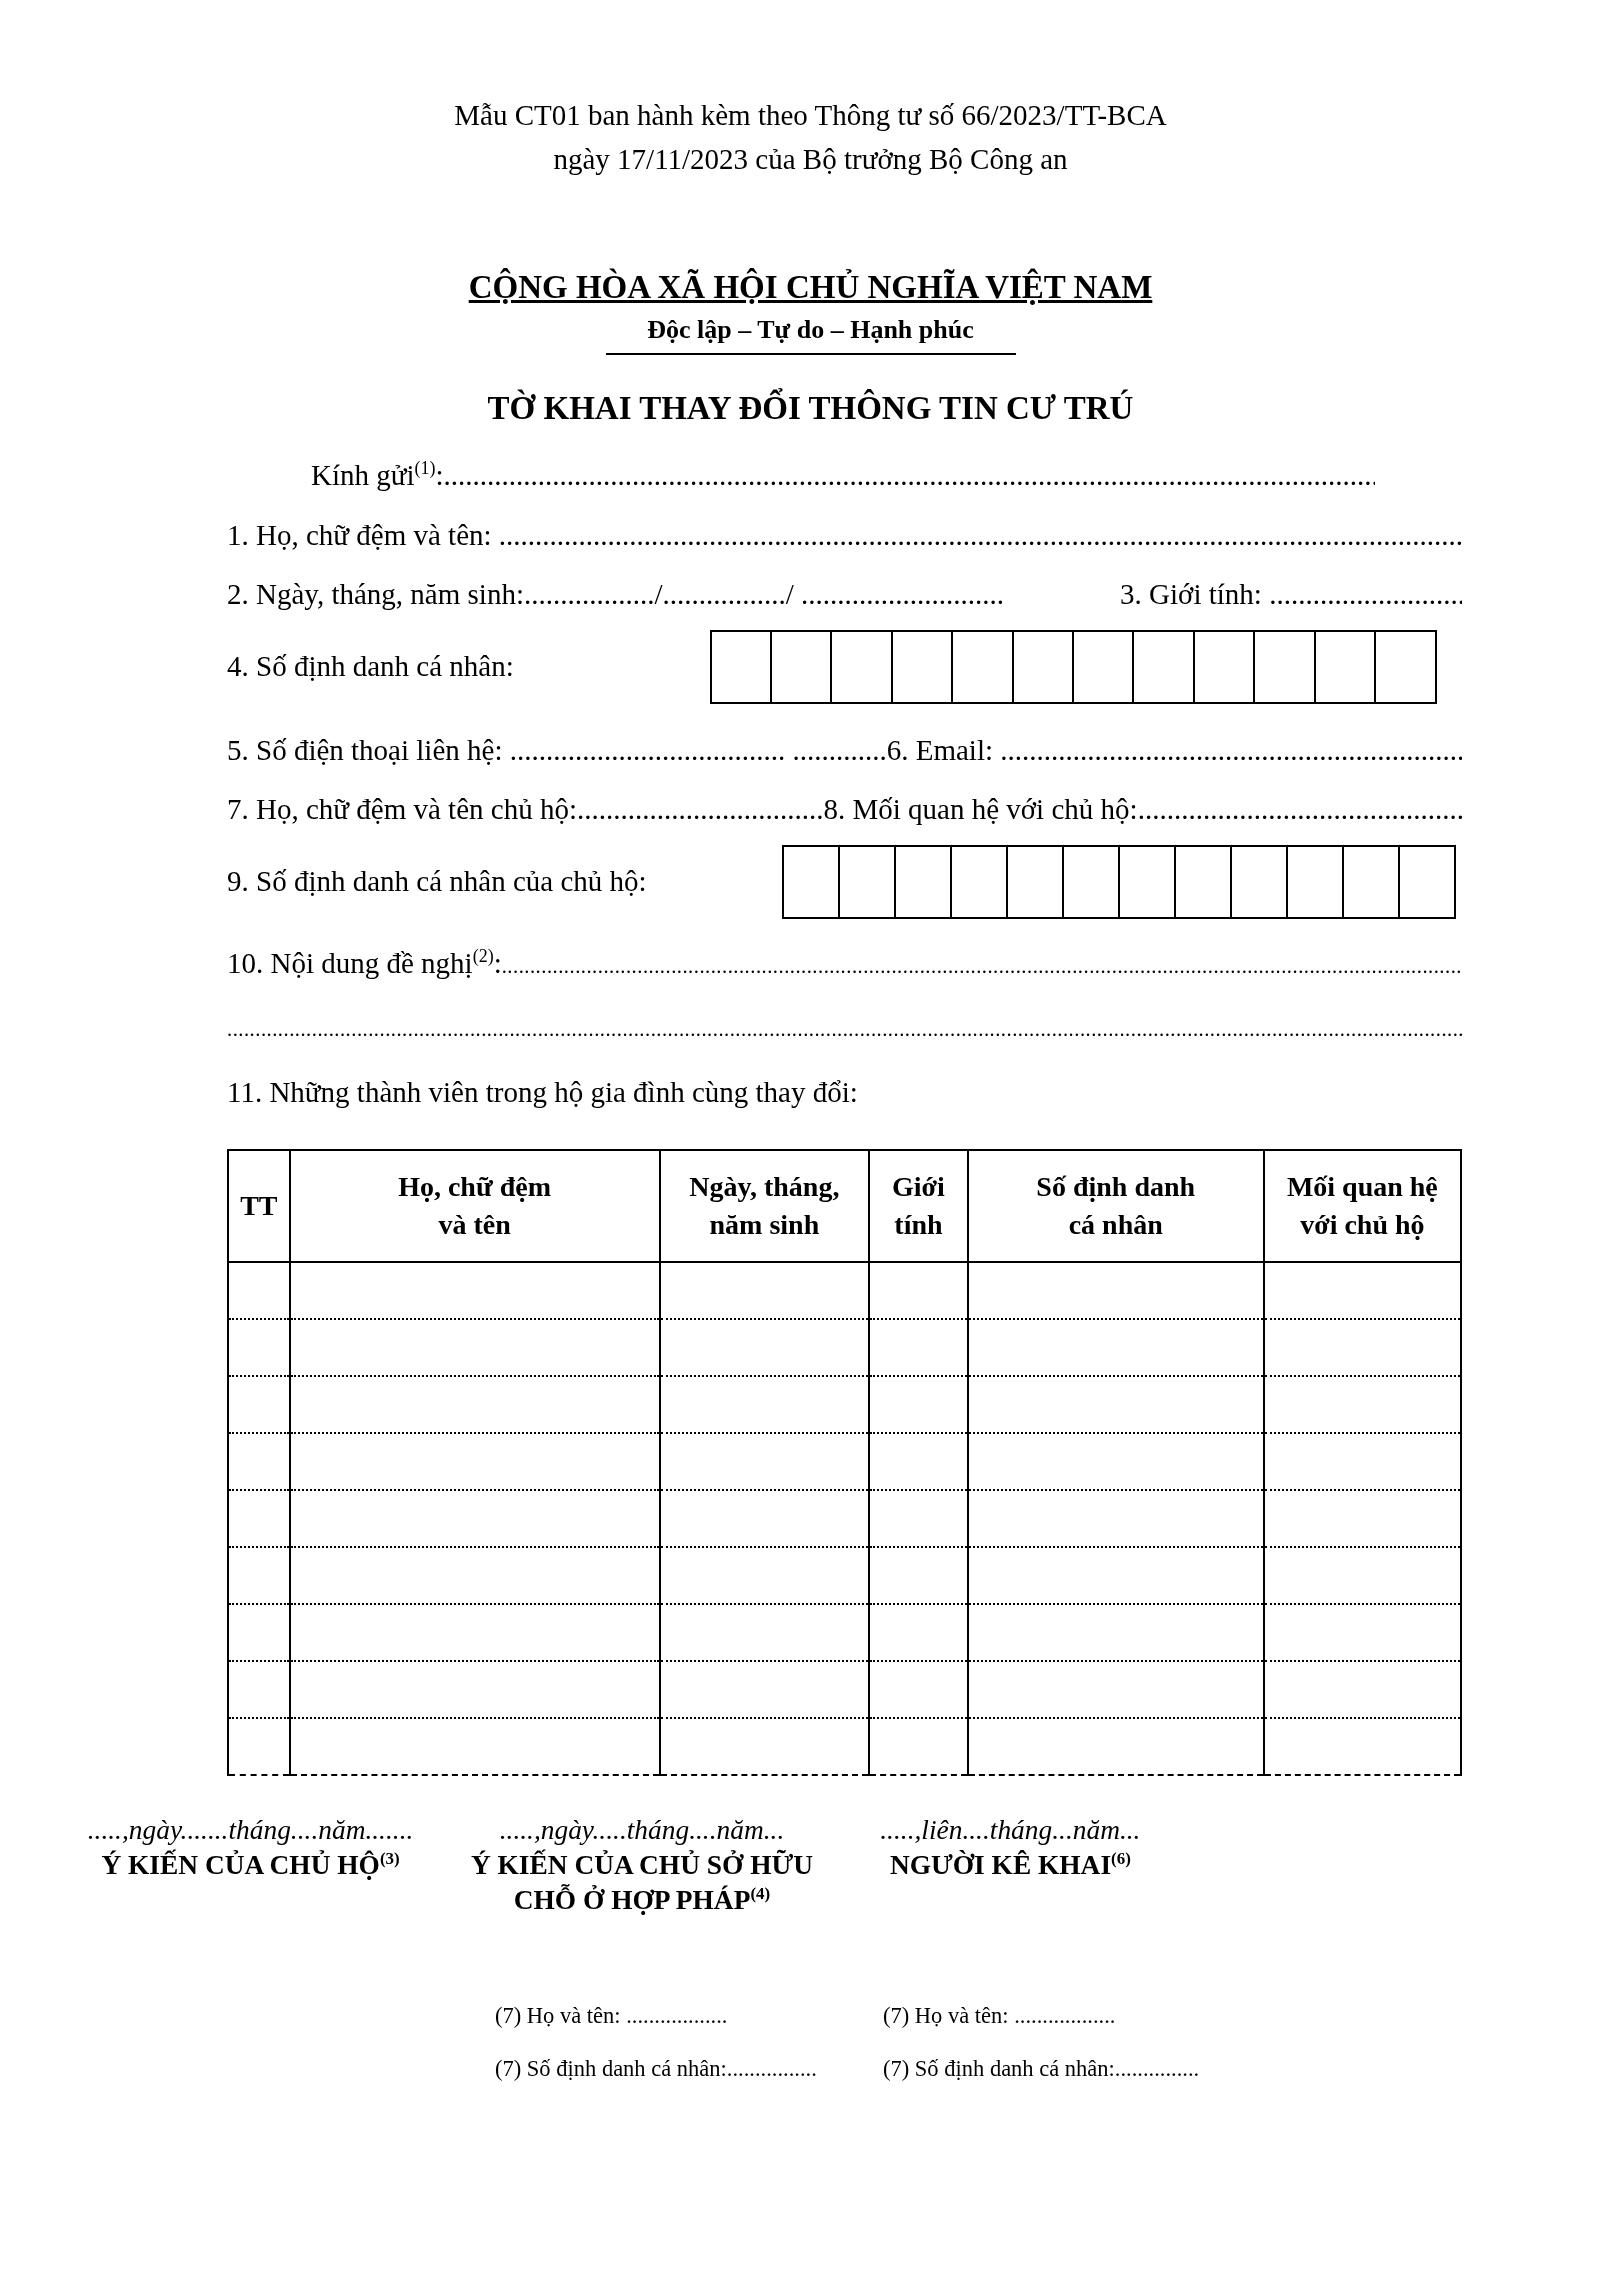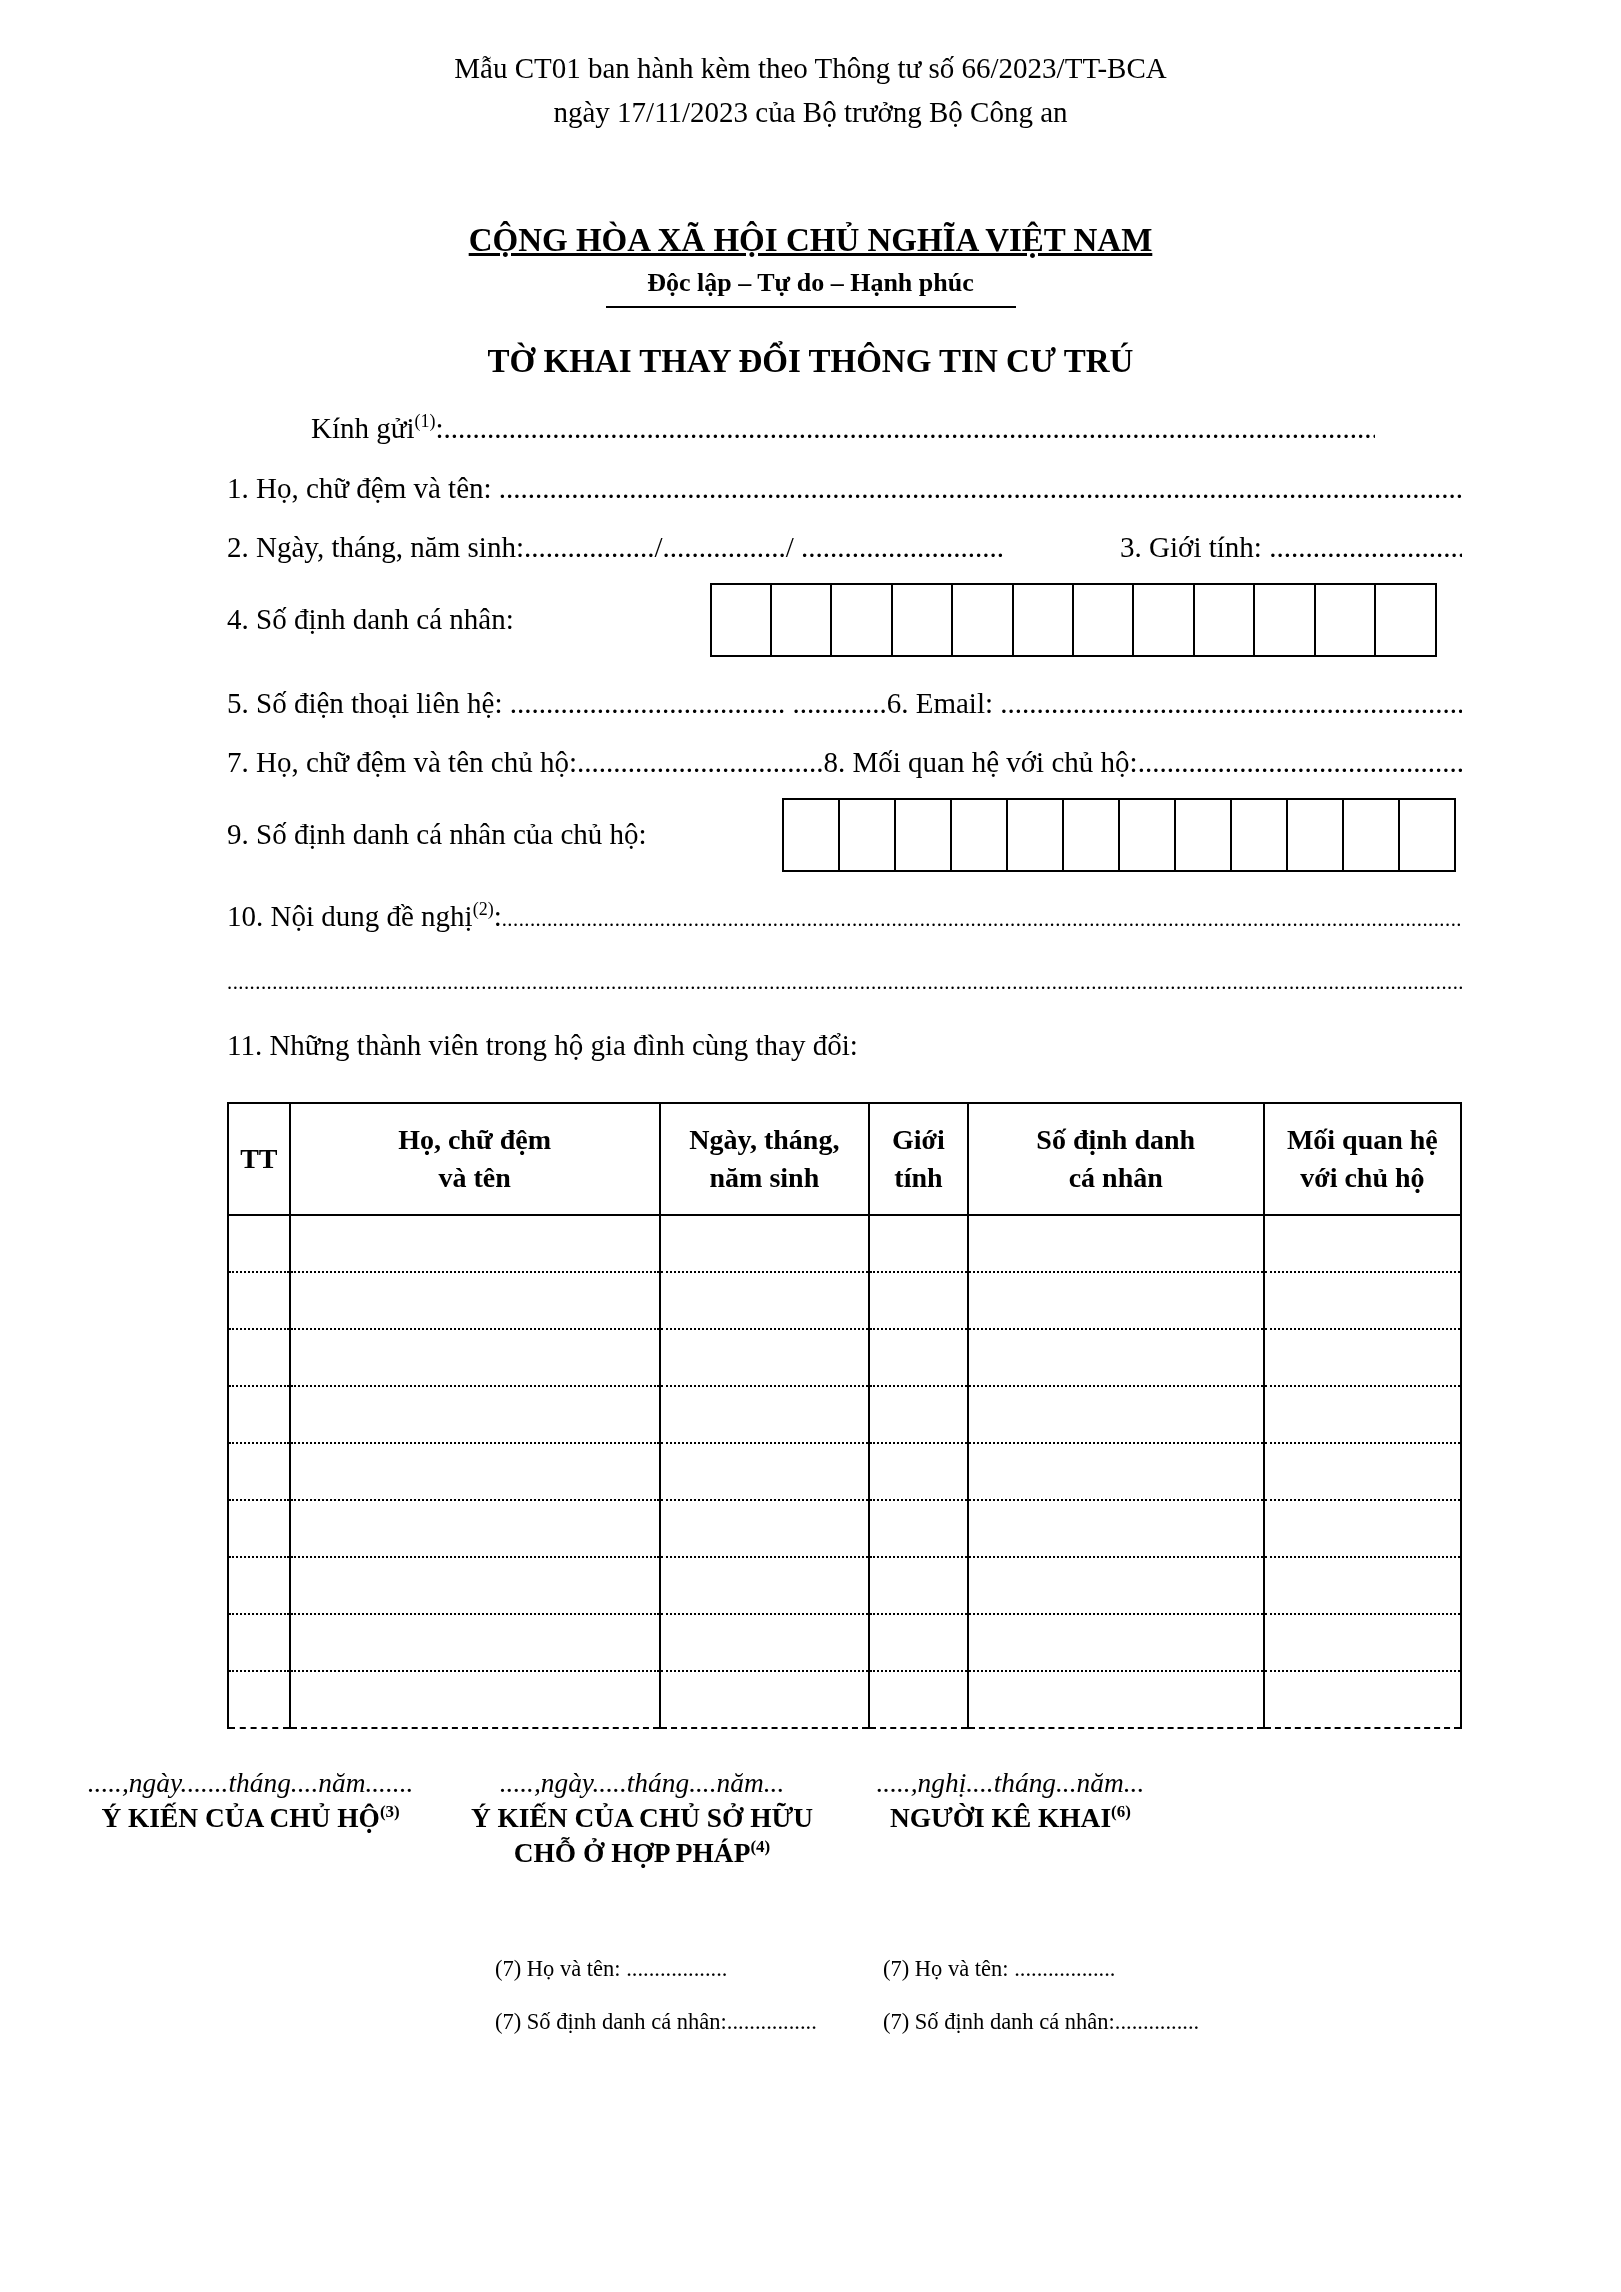--- a/index.html
+++ b/index.html
@@ -11,21 +11,21 @@
     position: relative;
     width: 1621px;
     height: 2293px;
     background: #ffffff;
     color: #000;
     font-family: "Liberation Serif", "DejaVu Serif", serif;
     overflow: hidden;
   }
   
   .top-note {
-    padding-top: 47px;
+    padding-top: 94px;
     text-align: center;
     font-size: 29px;
     line-height: 1.5;
   }
   .nat-title {
     margin-top: 84px;
     text-align: center;
     font-size: 33px;
     font-weight: bold;
     line-height: 1.35;
@@ -349,21 +349,21 @@
   <div class="sig-row">
     <div class="sig-col sig-c1">
       <div class="sig-date">.....,ngày.......tháng....năm.......</div>
       <div class="sig-title"><span>Ý KIẾN CỦA CHỦ HỘ</span><sup>(3)</sup><div><span></span><sup></sup></div></div>
     </div>
     <div class="sig-col sig-c2">
       <div class="sig-date">.....,ngày.....tháng....năm...</div>
       <div class="sig-title"><span>Ý KIẾN CỦA CHỦ SỞ HỮU</span><sup></sup><div><span>CHỖ Ở HỢP PHÁP</span><sup>(4)</sup></div></div>
     </div>
     <div class="sig-col sig-c4">
-      <div class="sig-date">.....,nghị....tháng...năm...</div>
+      <div class="sig-date">.....,liên....tháng...năm...</div>
       <div class="sig-title"><span>NGƯỜI KÊ KHAI</span><sup>(6)</sup><div><span></span><sup></sup></div></div>
     </div>
   </div>
 
   <div class="footnotes">
     <div class="fn-col">
       <div class="fn-line">(7) Họ và tên: ..................</div>
       <div class="fn-line">(7) Số định danh cá nhân:................</div>
     </div>
     <div class="fn-col">

